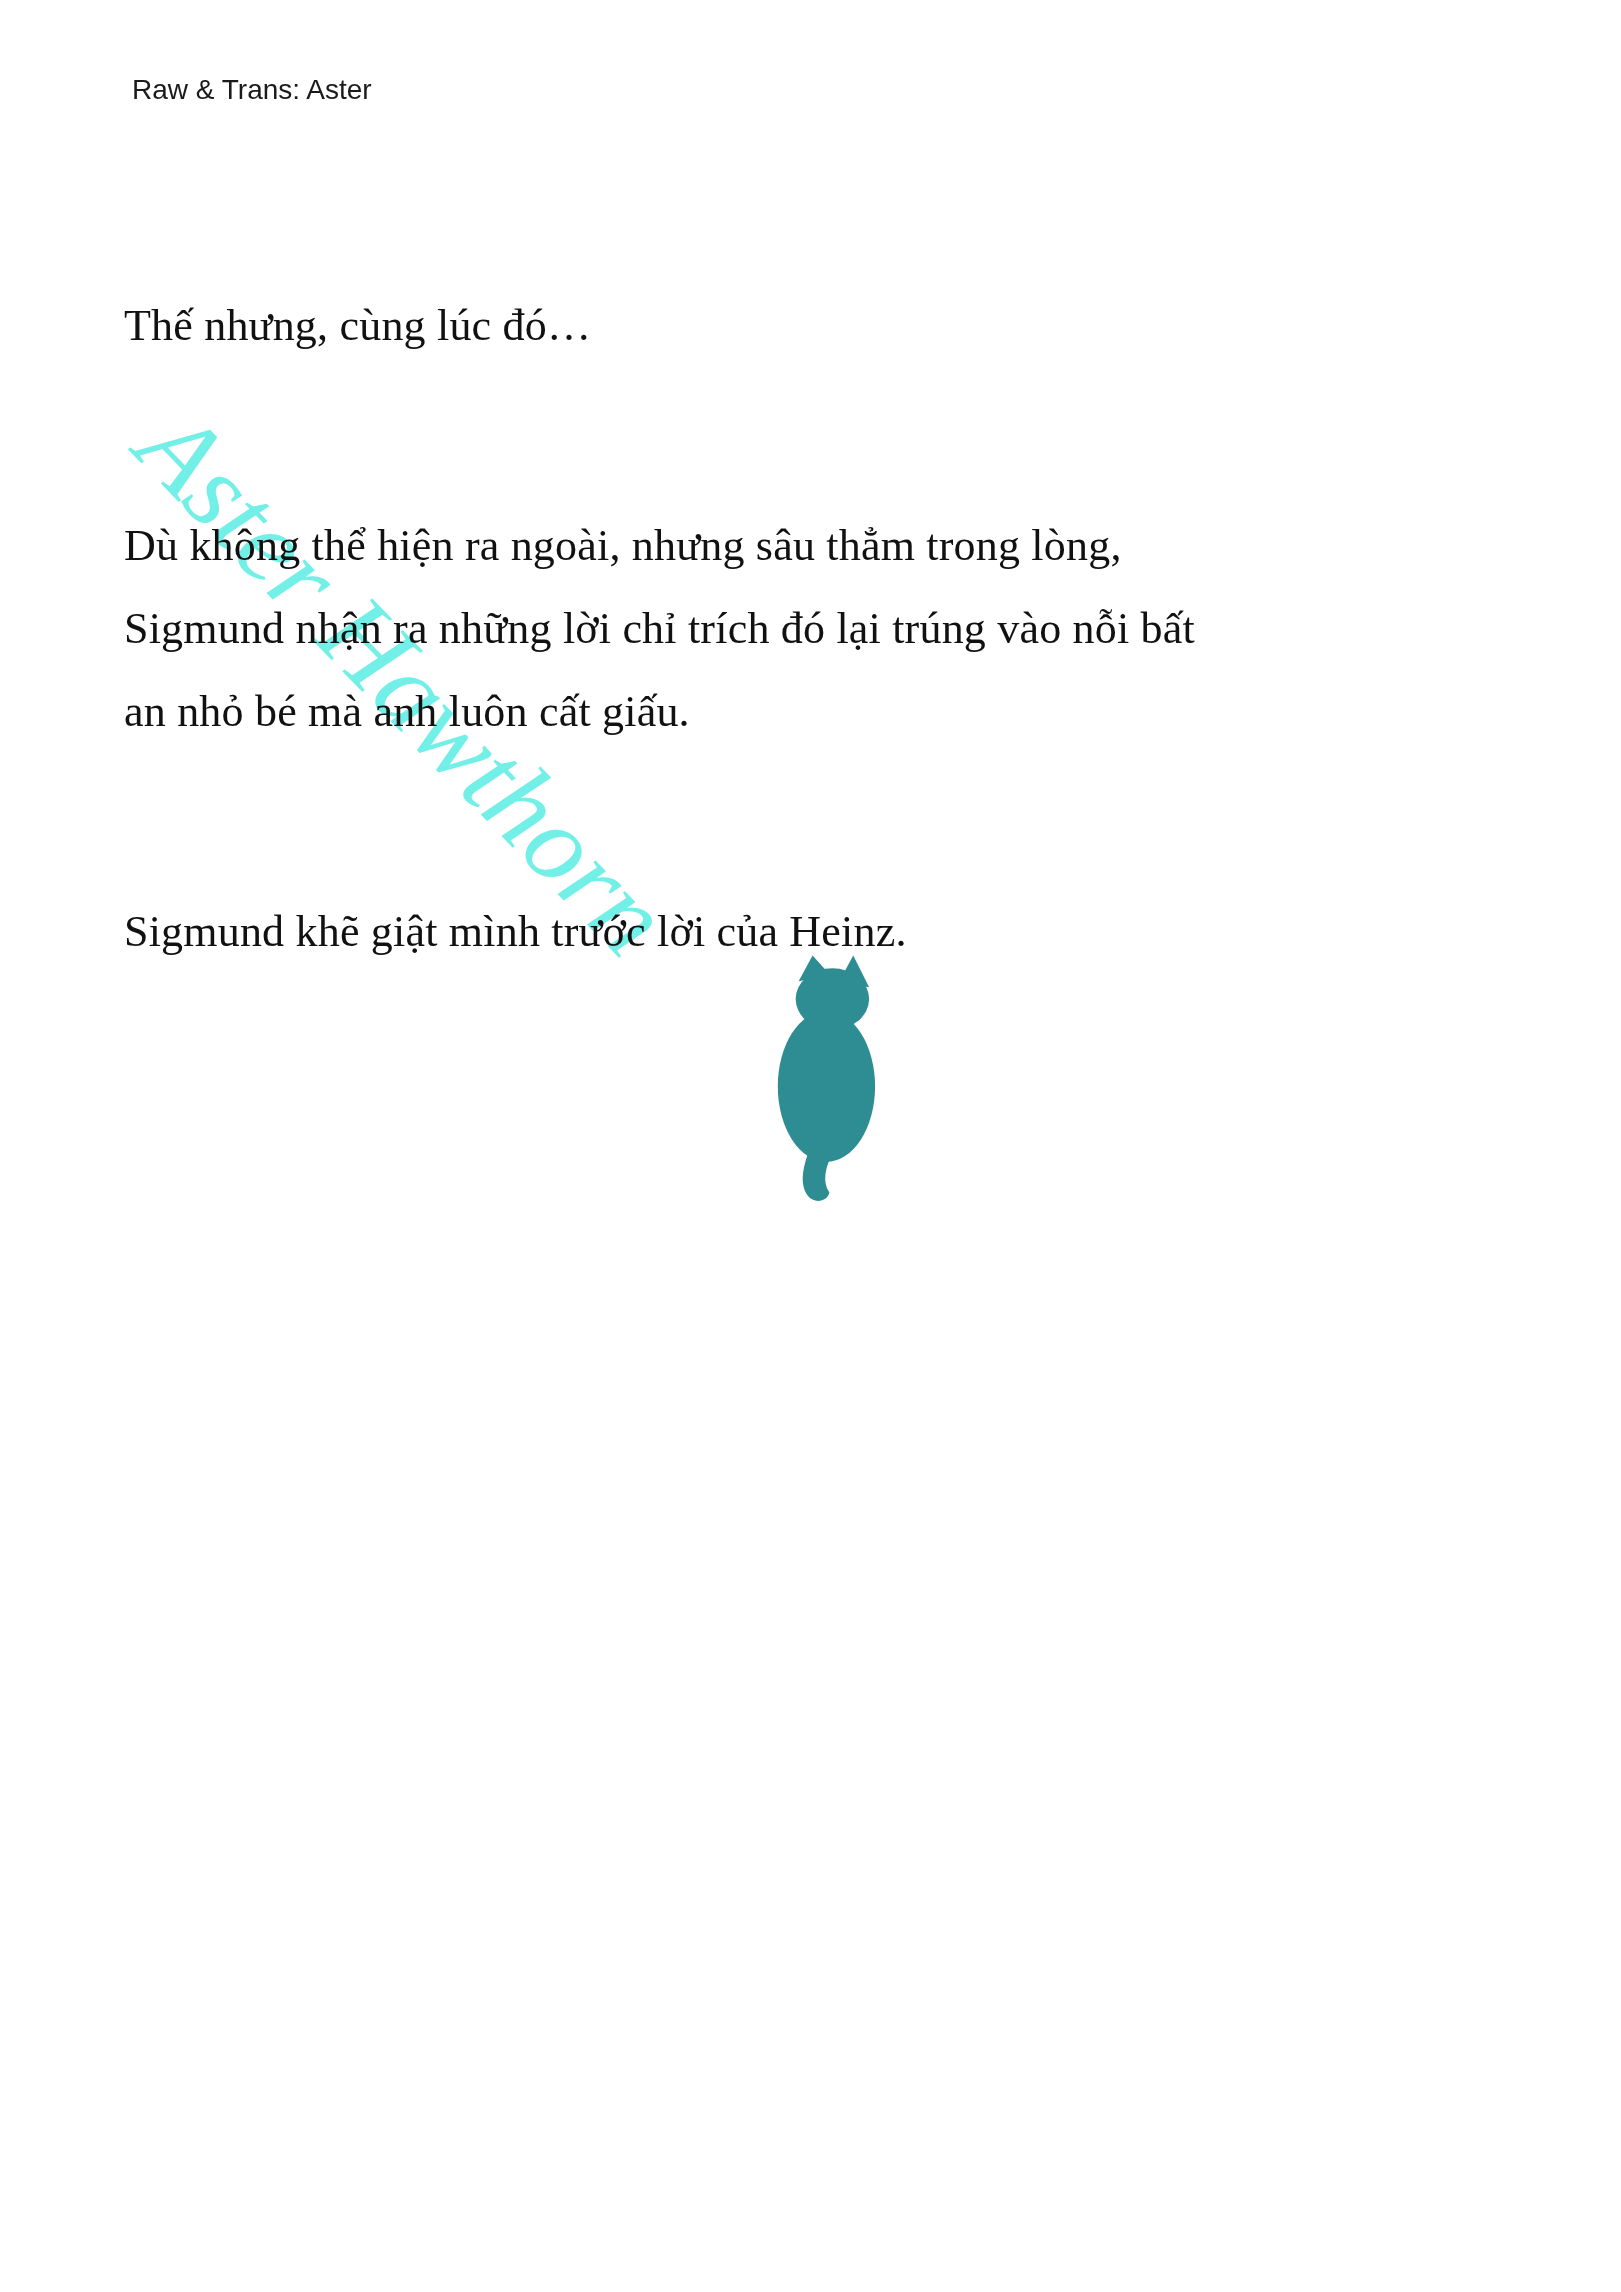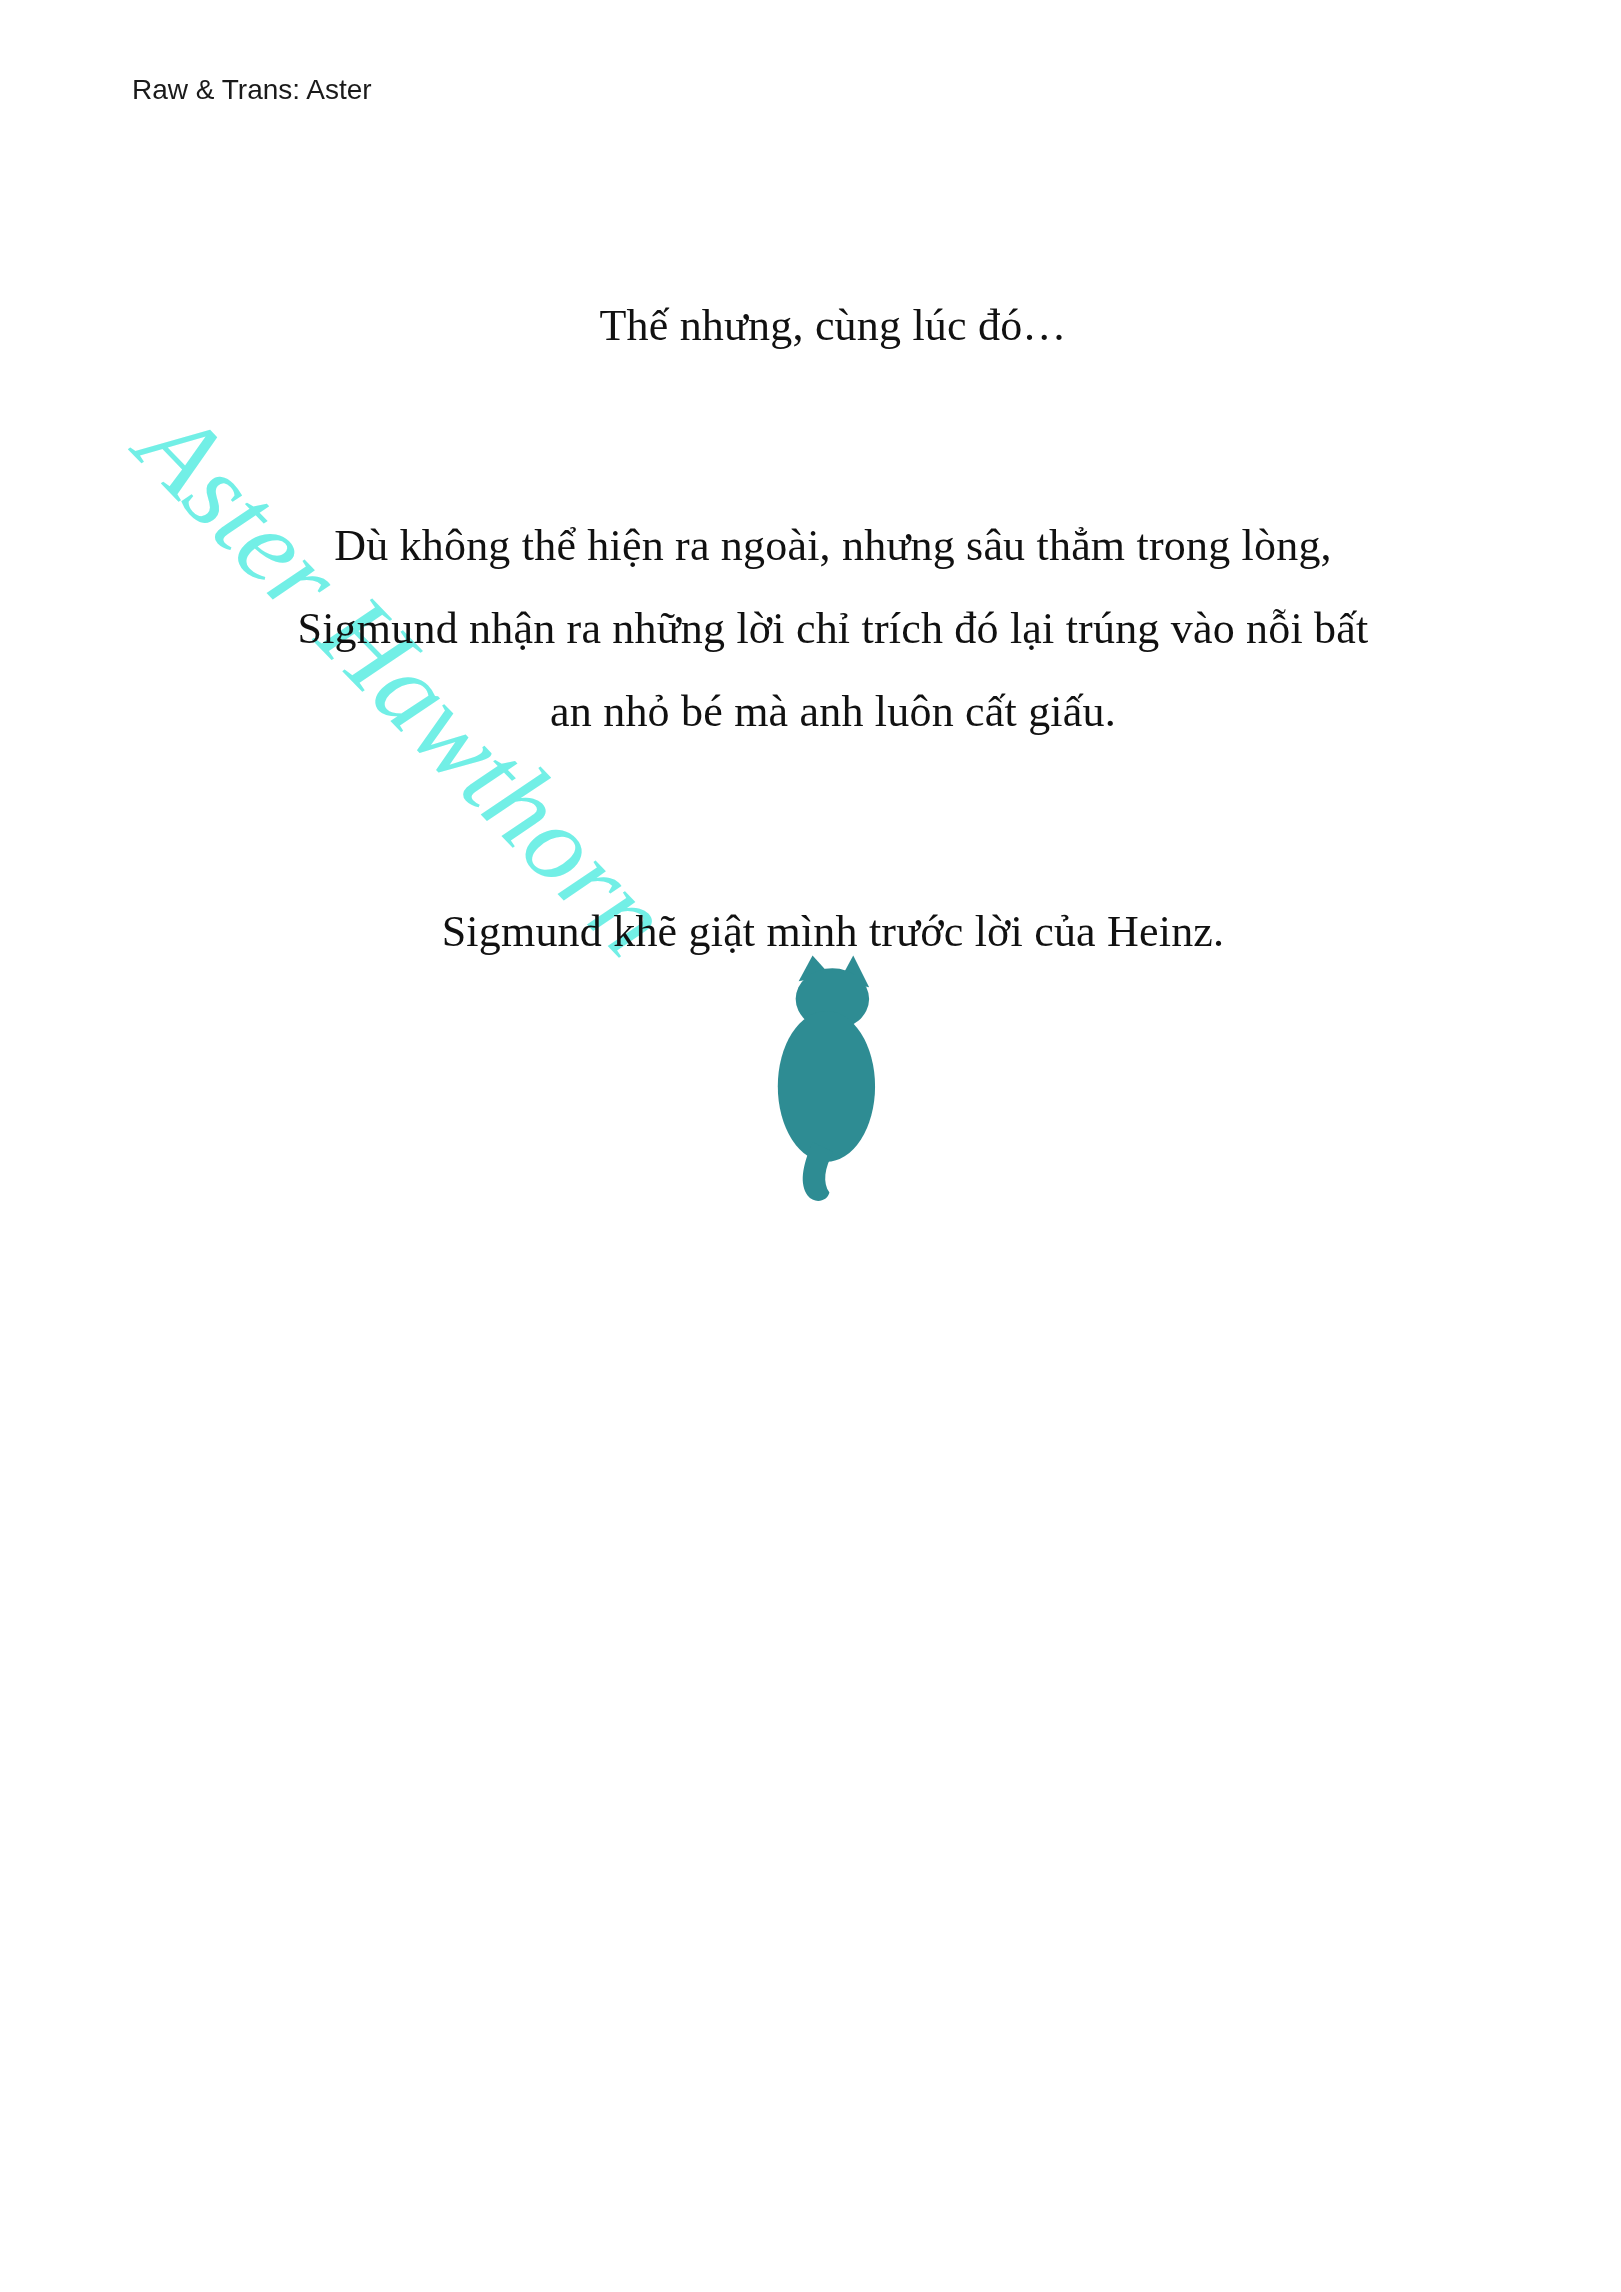--- a/index.html
+++ b/index.html
@@ -42,25 +42,24 @@
   .cat-graphic {
     position: absolute;
     left: 753px;
     top: 943px;
     width: 129px;
     height: 263px;
     z-index: 1;
   }
   .content {
     position: absolute;
-    left: 132px;
+    left: 124px;
     top: 284px;
     width: 1402px;
     z-index: 2;
-    text-align: center;
   }
   .para {
     font-size: 44px;
     line-height: 83px;
     margin: 0 0 137px 0;
     white-space: pre;
     letter-spacing: 0.2px;
   }
 </style>
 </head>

